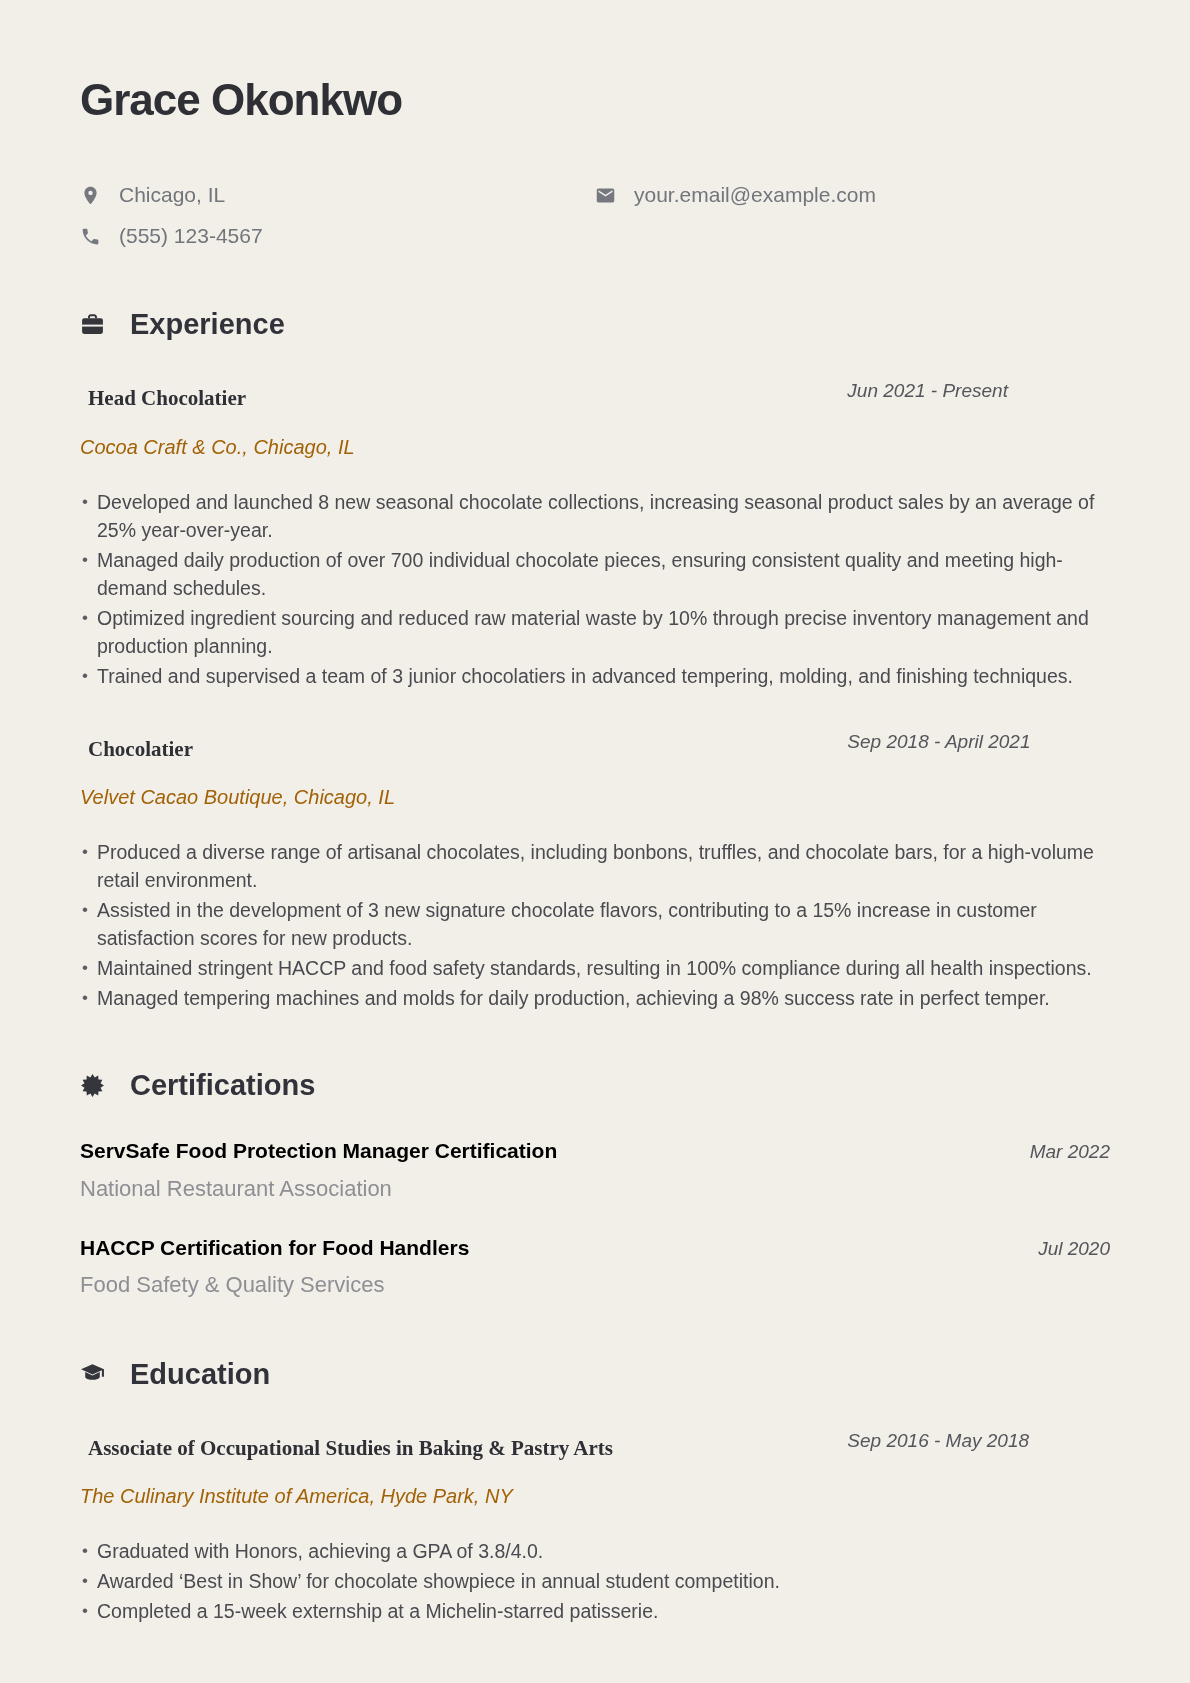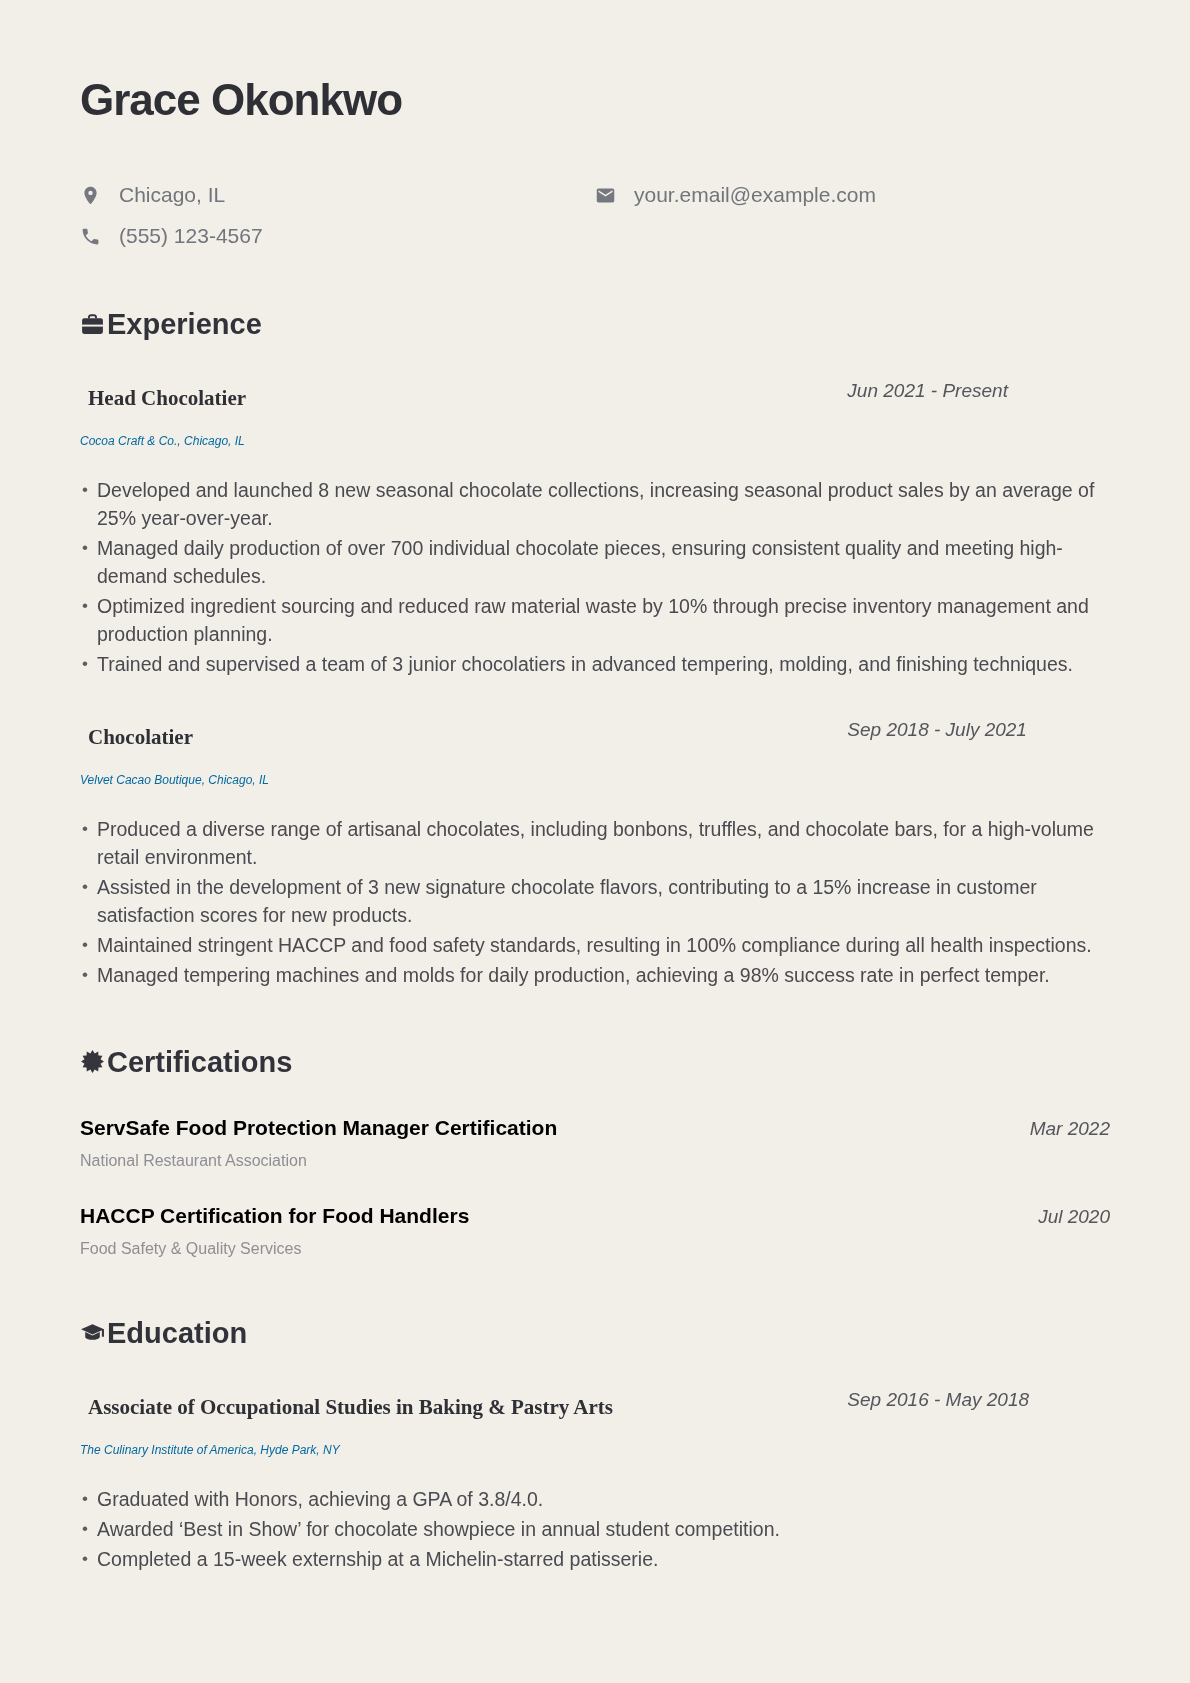--- a/index.html
+++ b/index.html
@@ -35,30 +35,30 @@
     align-items: center;
     gap: 18px;
     color: #71757c;
     font-size: 21px;
   }
   .contact-item svg { width: 21px; height: 21px; flex: none; fill: #75797f; }
   .contact-email { grid-column: 2; grid-row: 1; }
 
   
   .section { margin-top: 52px; }
-  .section-header { display: flex; align-items: center; gap: 2px; margin: 0 0 30px 0; }
+  .section-header { display: flex; align-items: center; gap: 25px; margin: 0 0 30px 0; }
   .section-header svg { width: 25px; height: 25px; fill: #35353c; flex: none; }
   .section-title { font-size: 29px; font-weight: 700; color: #32323a; margin: 0; }
 
   
   .entry + .entry { margin-top: 36px; }
   .entry-head { display: flex; align-items: flex-start; }
   .entry-title { flex: 1; font-size: 21px; font-weight: 700; color: #2f2f36; margin: 8px; padding-right: 16px; font-family: Liberation Serif, serif; }
   .entry-date { flex: 0 0 25.5%; font-style: italic; font-size: 19px; color: #55555c; padding-top: 2px; }
-  .entry-company { font-style: italic; font-size: 12px; color: #0369a1; margin-top: 11px; }
+  .entry-company { font-style: italic; font-size: 20px; color: #a16207; margin-top: 11px; }
   ul.bullets { list-style: none; margin: 26px 0 0 0; padding: 0; }
   ul.bullets li {
     position: relative;
     padding-left: 17px;
     line-height: 28px;
     margin-bottom: 2px;
     color: #4a4a50;
     -webkit-hyphens: auto; hyphens: auto;
   }
   ul.bullets li::before {
@@ -68,21 +68,21 @@
     top: 0;
     color: #5c5c62;
     font-size: 17px;
   }
 
   
   .cert-item + .cert-item { margin-top: 28px; }
   .cert-head { display: flex; align-items: baseline; }
   .cert-title { flex: 1; font-size: 21px; font-weight: 700; color: #000000; margin: 0; padding-right: 20px; }
   .cert-date { font-style: italic; font-size: 19px; color: #55555c; white-space: nowrap; }
-  .cert-org { font-size: 16px; color: #8e8e94; margin-top: 6px; }
+  .cert-org { font-size: 22px; color: #8e8e94; margin-top: 6px; }
 </style>
 </head>
 <body>
 
 <h1 class="name">Grace Okonkwo</h1>
 
 <div class="contact-grid">
   <div class="contact-item contact-email">
     <svg viewBox="0 0 24 24">
         <path d="M20 4H4c-1.1 0-1.99.9-1.99 2L2 18c0 1.1.9 2 2 2h16c1.1 0 2-.9 2-2V6c0-1.1-.9-2-2-2zm0 4-8 5-8-5V6l8 5 8-5v2z"></path>
@@ -123,21 +123,21 @@
       <li>Developed and launched 8 new seasonal chocolate collections, increasing seasonal product sales by an average of 25% year-over-year.</li>
       <li>Managed daily production of over 700 individual chocolate pieces, ensuring consistent quality and meeting high-demand schedules.</li>
       <li>Optimized ingredient sourcing and reduced raw material waste by 10% through precise inventory management and production planning.</li>
       <li>Trained and supervised a team of 3 junior chocolatiers in advanced tempering, molding, and finishing techniques.</li>
     </ul>
   </div>
 
   <div class="entry">
     <div class="entry-head">
       <h3 class="entry-title">Chocolatier</h3>
-      <div class="entry-date">Sep 2018 - July 2021</div>
+      <div class="entry-date">Sep 2018 - April 2021</div>
     </div>
     <div class="entry-company">Velvet Cacao Boutique, Chicago, IL</div>
     <ul class="bullets">
       <li>Produced a diverse range of artisanal chocolates, including bonbons, truffles, and chocolate bars, for a high-volume retail environment.</li>
       <li>Assisted in the development of 3 new signature chocolate flavors, contributing to a 15% increase in customer satisfaction scores for new products.</li>
       <li>Maintained stringent HACCP and food safety standards, resulting in 100% compliance during all health inspections.</li>
       <li>Managed tempering machines and molds for daily production, achieving a 98% success rate in perfect temper.</li>
     </ul>
   </div>
 </section>

